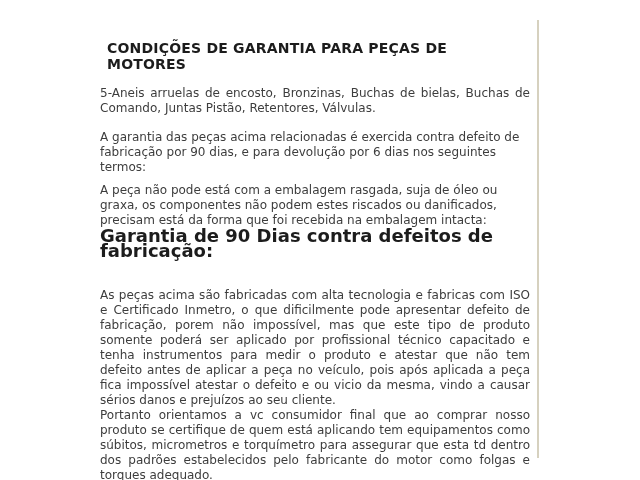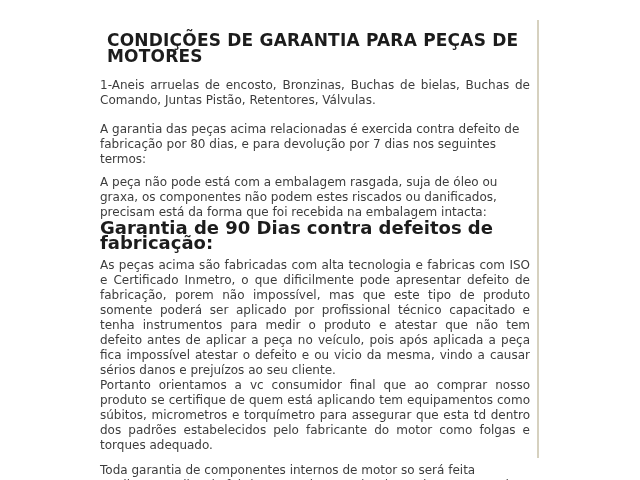--- a/index.html
+++ b/index.html
@@ -23,64 +23,64 @@
     position: absolute;
     left: 100px;
     top: 24px;
     width: 430px;
     color: #3d3d3d;
     font-size: 12px;
     line-height: 15px;
     font-family: "DejaVu Sans", "Liberation Sans", sans-serif;
   }
   .title {
-    font-size: 17px;
+    font-size: 14px;
     line-height: 16px;
     font-weight: bold;
     color: #1c1c1c;
     letter-spacing: 0.2px;
-    margin: 8px 0 14px 7px;
+    margin: 16px 0 14px 7px;
   }
   .para {
     margin: 0;
   }
   .justify {
     text-align: justify;
   }
   .heading {
     font-weight: bold;
     color: #1c1c1c;
     margin: 0;
   }
   .mb14 { margin-bottom: 14px; }
   .mb12 { }
   .mb10 { margin-bottom: 10px; }
   .mb8  { margin-bottom: 8px; }
-  .mb18 { margin-bottom: 8px; }
+  .mb18 { margin-bottom: 30px; }
   .edge-line {
     position: absolute;
     left: 537px;
     top: 20px;
     width: 2px;
     height: 438px;
     background: #d6d1bf;
   }
 </style>
 </head>
 <body>
 
 <div class="page">
 
   <div class="doc">
 
     <h1 class="title">CONDIÇÕES DE GARANTIA PARA PEÇAS DE MOTORES</h1>
 
-    <p class="para justify mb14">1-Aneis arruelas de encosto, Bronzinas, Buchas de bielas, Buchas de Comando, Juntas Pistão, Retentores, Válvulas.</p>
+    <p class="para justify mb14">5-Aneis arruelas de encosto, Bronzinas, Buchas de bielas, Buchas de Comando, Juntas Pistão, Retentores, Válvulas.</p>
 
-    <p class="para mb8">A garantia das peças acima relacionadas é exercida contra defeito de fabricação por 80 dias, e para devolução por 7 dias nos seguintes termos:</p>
+    <p class="para mb8">A garantia das peças acima relacionadas é exercida contra defeito de fabricação por 90 dias, e para devolução por 6 dias nos seguintes termos:</p>
 
 
     <p class="para mb12">A peça não pode está com a embalagem rasgada, suja de óleo ou graxa, os componentes não podem estes riscados ou danificados, precisam está da forma que foi recebida na embalagem intacta:</p>
 
     <h2 class="heading mb18">Garantia de 90 Dias contra defeitos de fabricação:</h2>
 
     <p class="para justify">As peças acima são fabricadas com alta tecnologia e fabricas com ISO e Certificado Inmetro, o que dificilmente pode apresentar defeito de fabricação, porem não impossível, mas que este tipo de produto somente poderá ser aplicado por profissional técnico capacitado e tenha instrumentos para medir o produto e atestar que não tem defeito antes de aplicar a peça no veículo, pois após aplicada a peça fica impossível atestar o defeito e ou  vicio da mesma, vindo a causar sérios danos e prejuízos ao seu cliente.</p>
 
     <p class="para justify mb10">Portanto orientamos a vc consumidor final que ao comprar nosso produto se certifique de quem está aplicando tem equipamentos como súbitos, micrometros e torquímetro para assegurar que esta td dentro dos padrões estabelecidos pelo fabricante do motor como folgas e torques adequado.</p>
 

